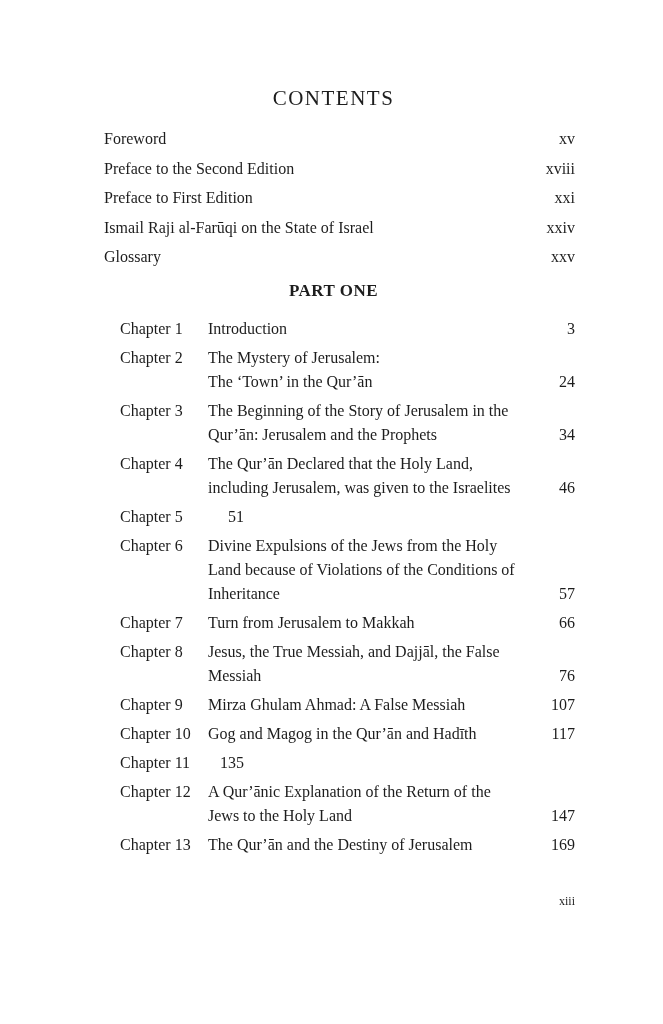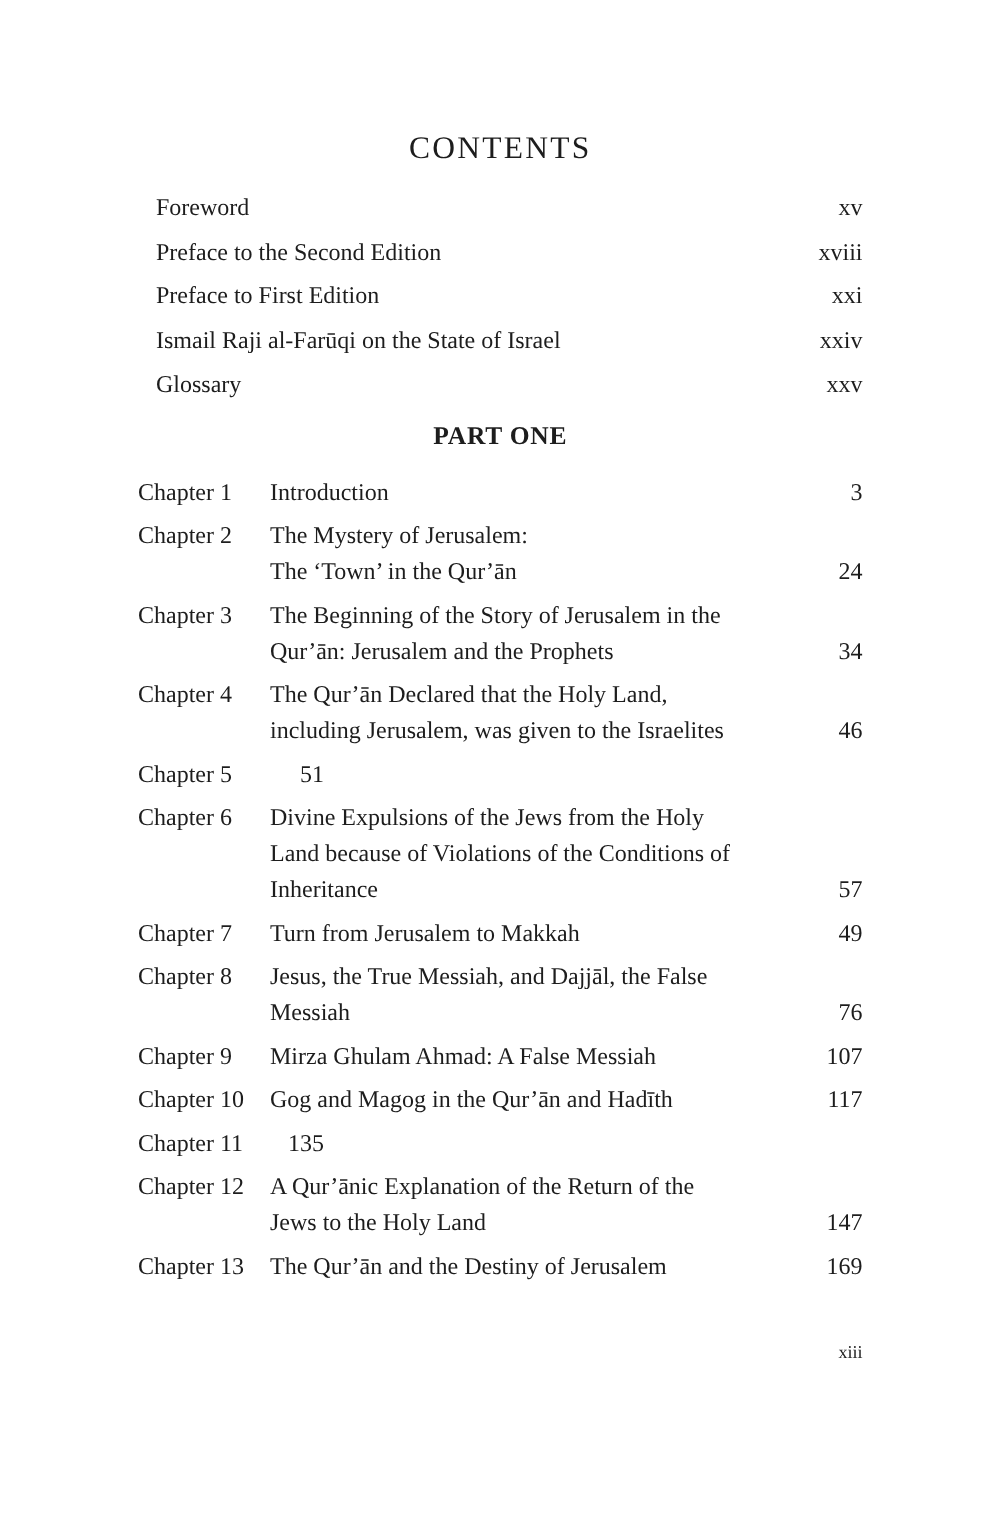--- a/index.html
+++ b/index.html
@@ -57,20 +57,21 @@
   .ch-row {
     display: flex;
     align-items: flex-start;
     font-size: 16px;
     line-height: 24px;
     margin-bottom: 5px;
   }
   .ch-label {
     width: 88px;
     flex-shrink: 0;
+    margin-left: 28px;
   }
   .ch-title {
     flex: 1;
   }
   .ch-page {
     align-self: flex-end;
     min-width: 36px;
     text-align: right;
   }
   .folio {
@@ -166,21 +167,21 @@
             <div>Inheritance</div>
           </span>
     <span class="ch-page">57</span>
   </div>
 
   <div class="ch-row">
     <span class="ch-label">Chapter 7</span>
     <span class="ch-title">
             <div>Turn from Jerusalem to Makkah</div>
           </span>
-    <span class="ch-page">49</span>
+    <span class="ch-page">66</span>
   </div>
 
   <div class="ch-row">
     <span class="ch-label">Chapter 8</span>
     <span class="ch-title">
             <div>Jesus, the True Messiah, and Dajjāl, the False</div>
             <div>Messiah</div>
           </span>
     <span class="ch-page">76</span>
   </div>

